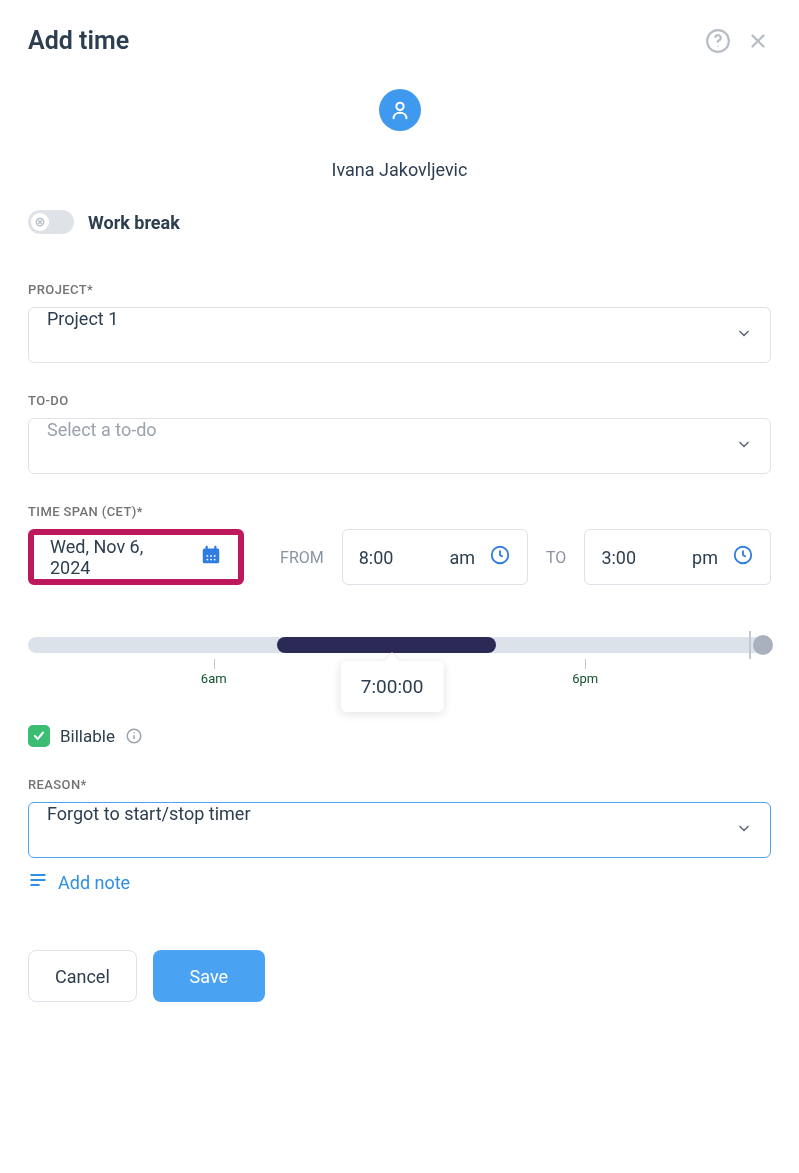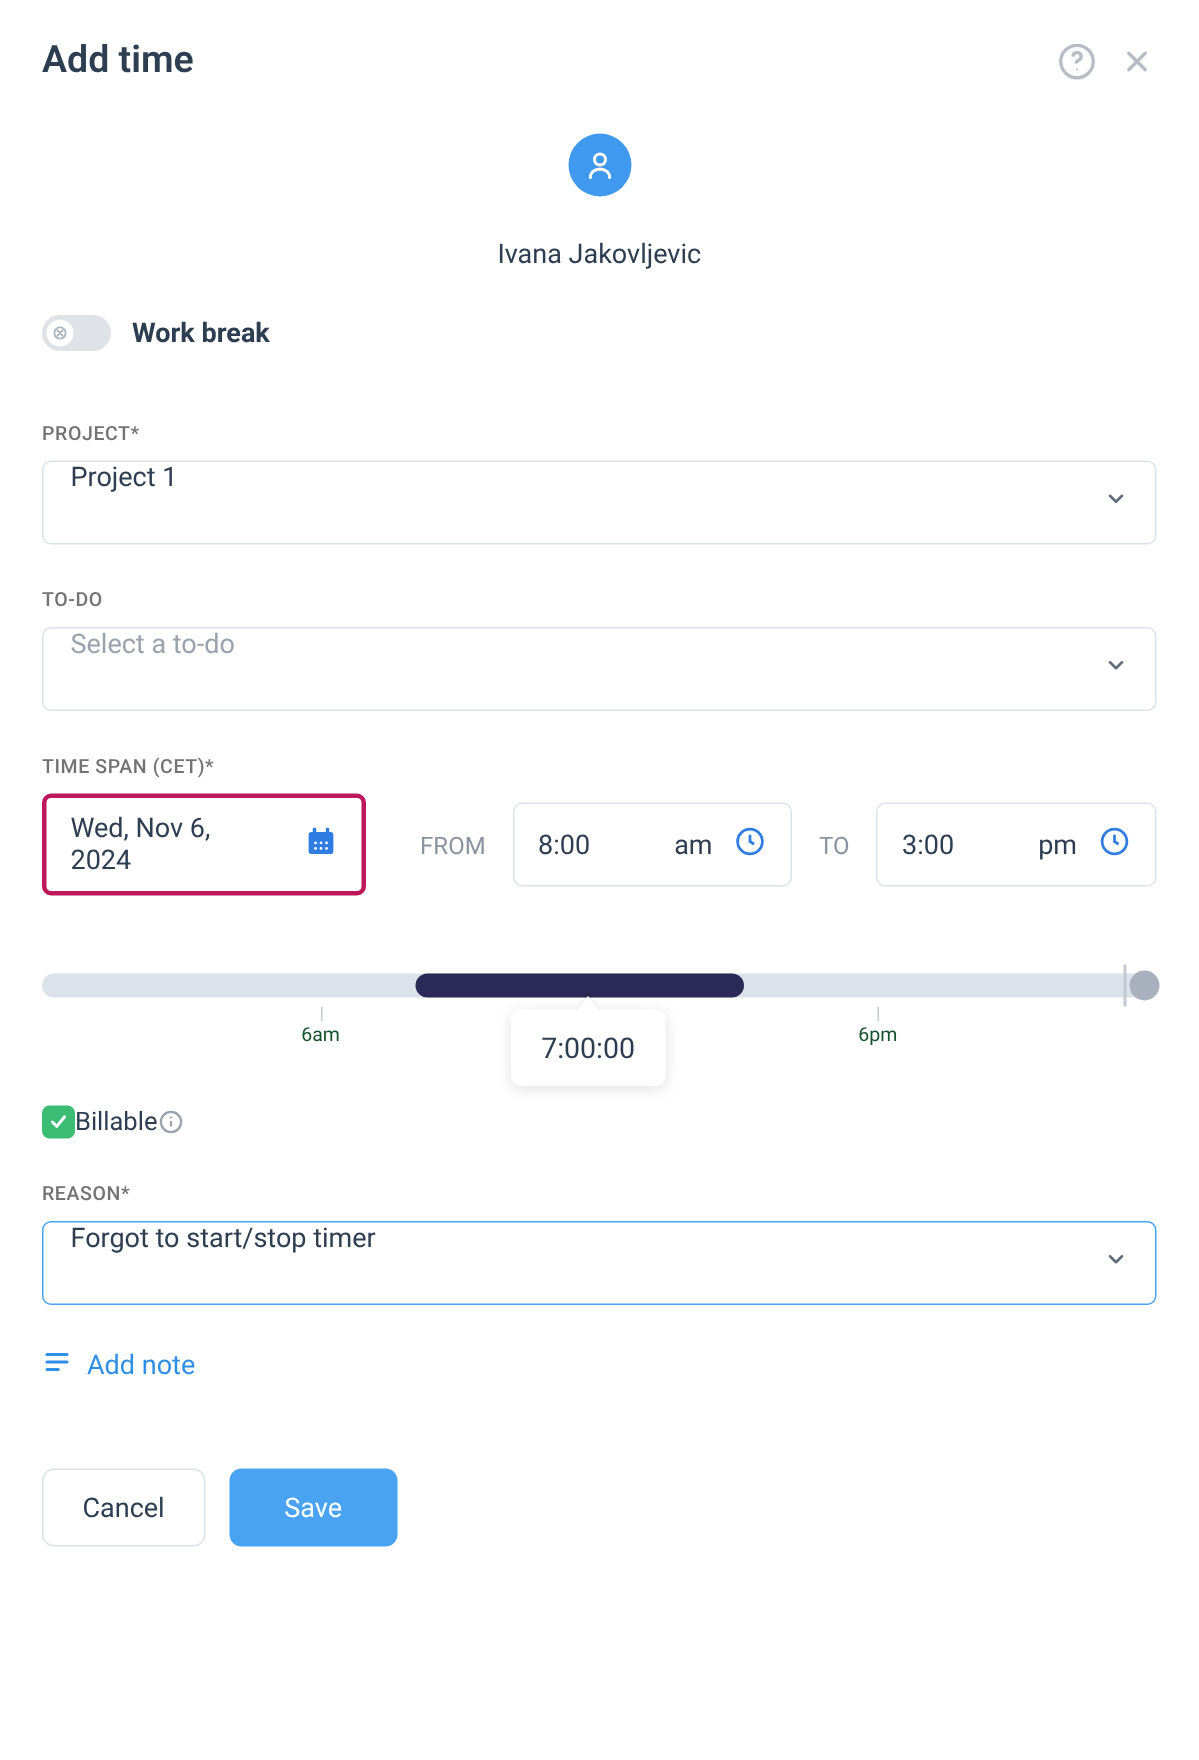--- a/index.html
+++ b/index.html
@@ -84,22 +84,22 @@
     color:#5f6b77;
   }
   .select.focused { border:1.5px solid #4aa3f2; }
 
   .block { margin-bottom: 30px; }
 
   .timerow {
     display:flex; align-items:center; gap:18px;
   }
   .date-box {
-    border:3px solid #be185d; border-radius:6px;
-    height:68px;
+    border:6px solid #be185d; border-radius:6px;
+    height:56px;
     display:flex;align-items:center; gap:20px;
     padding:0 16px; font-size:18px; color:#2c3e50;
   }
   .date-box .cal { color:#2f7de1; }
   .tiny-label { font-size:16px; color:#8a93a0; }
   .time-box {
     border:1px solid #dde2e8; border-radius:6px;
     height:56px;
     display:flex;align-items:center; gap:14px;
     padding:0 16px; font-size:18px; color:#2c3e50;
@@ -135,35 +135,35 @@
   }
   .slider-bubble {
     position:absolute; top:24px; left:49%; transform:translateX(-50%);
     background:#fff; border-radius:6px;
     box-shadow:0 2px 10px rgba(0,0,0,.12);
     padding:14px 20px; font-size:19px; color:#2c3e50;
     z-index:2;
   }
 
   .billable-row {
-    display:flex; align-items:center; margin-bottom:30px;
+    display:flex; align-items:center; gap:10px; margin-bottom:30px;
   }
   .chk {
     width:22px;height:22px;border-radius:5px;
     background:#3bbd73;
     display:flex;align-items:center;justify-content:center;
     color:#fff;
   }
   .billable-label { font-size:17px; color:#2c3e50; }
   .info-ic { color:#9aa2ad; display:flex; }
 
   .addnote {
     display:flex;align-items:center;gap:10px;
     color:#2f8fe6; font-size:18px;
-    margin-top:28px; margin-bottom:56px;
+    margin-top:12px; margin-bottom:56px;
     cursor:pointer;
   }
 
   .footer {
     display:flex; justify-content:flex-start; gap:16px;
   }
   .btn {
     height:52px; border-radius:8px; font-size:18px;
     display:flex;align-items:center;justify-content:center;
     padding:0 26px; cursor:pointer;

